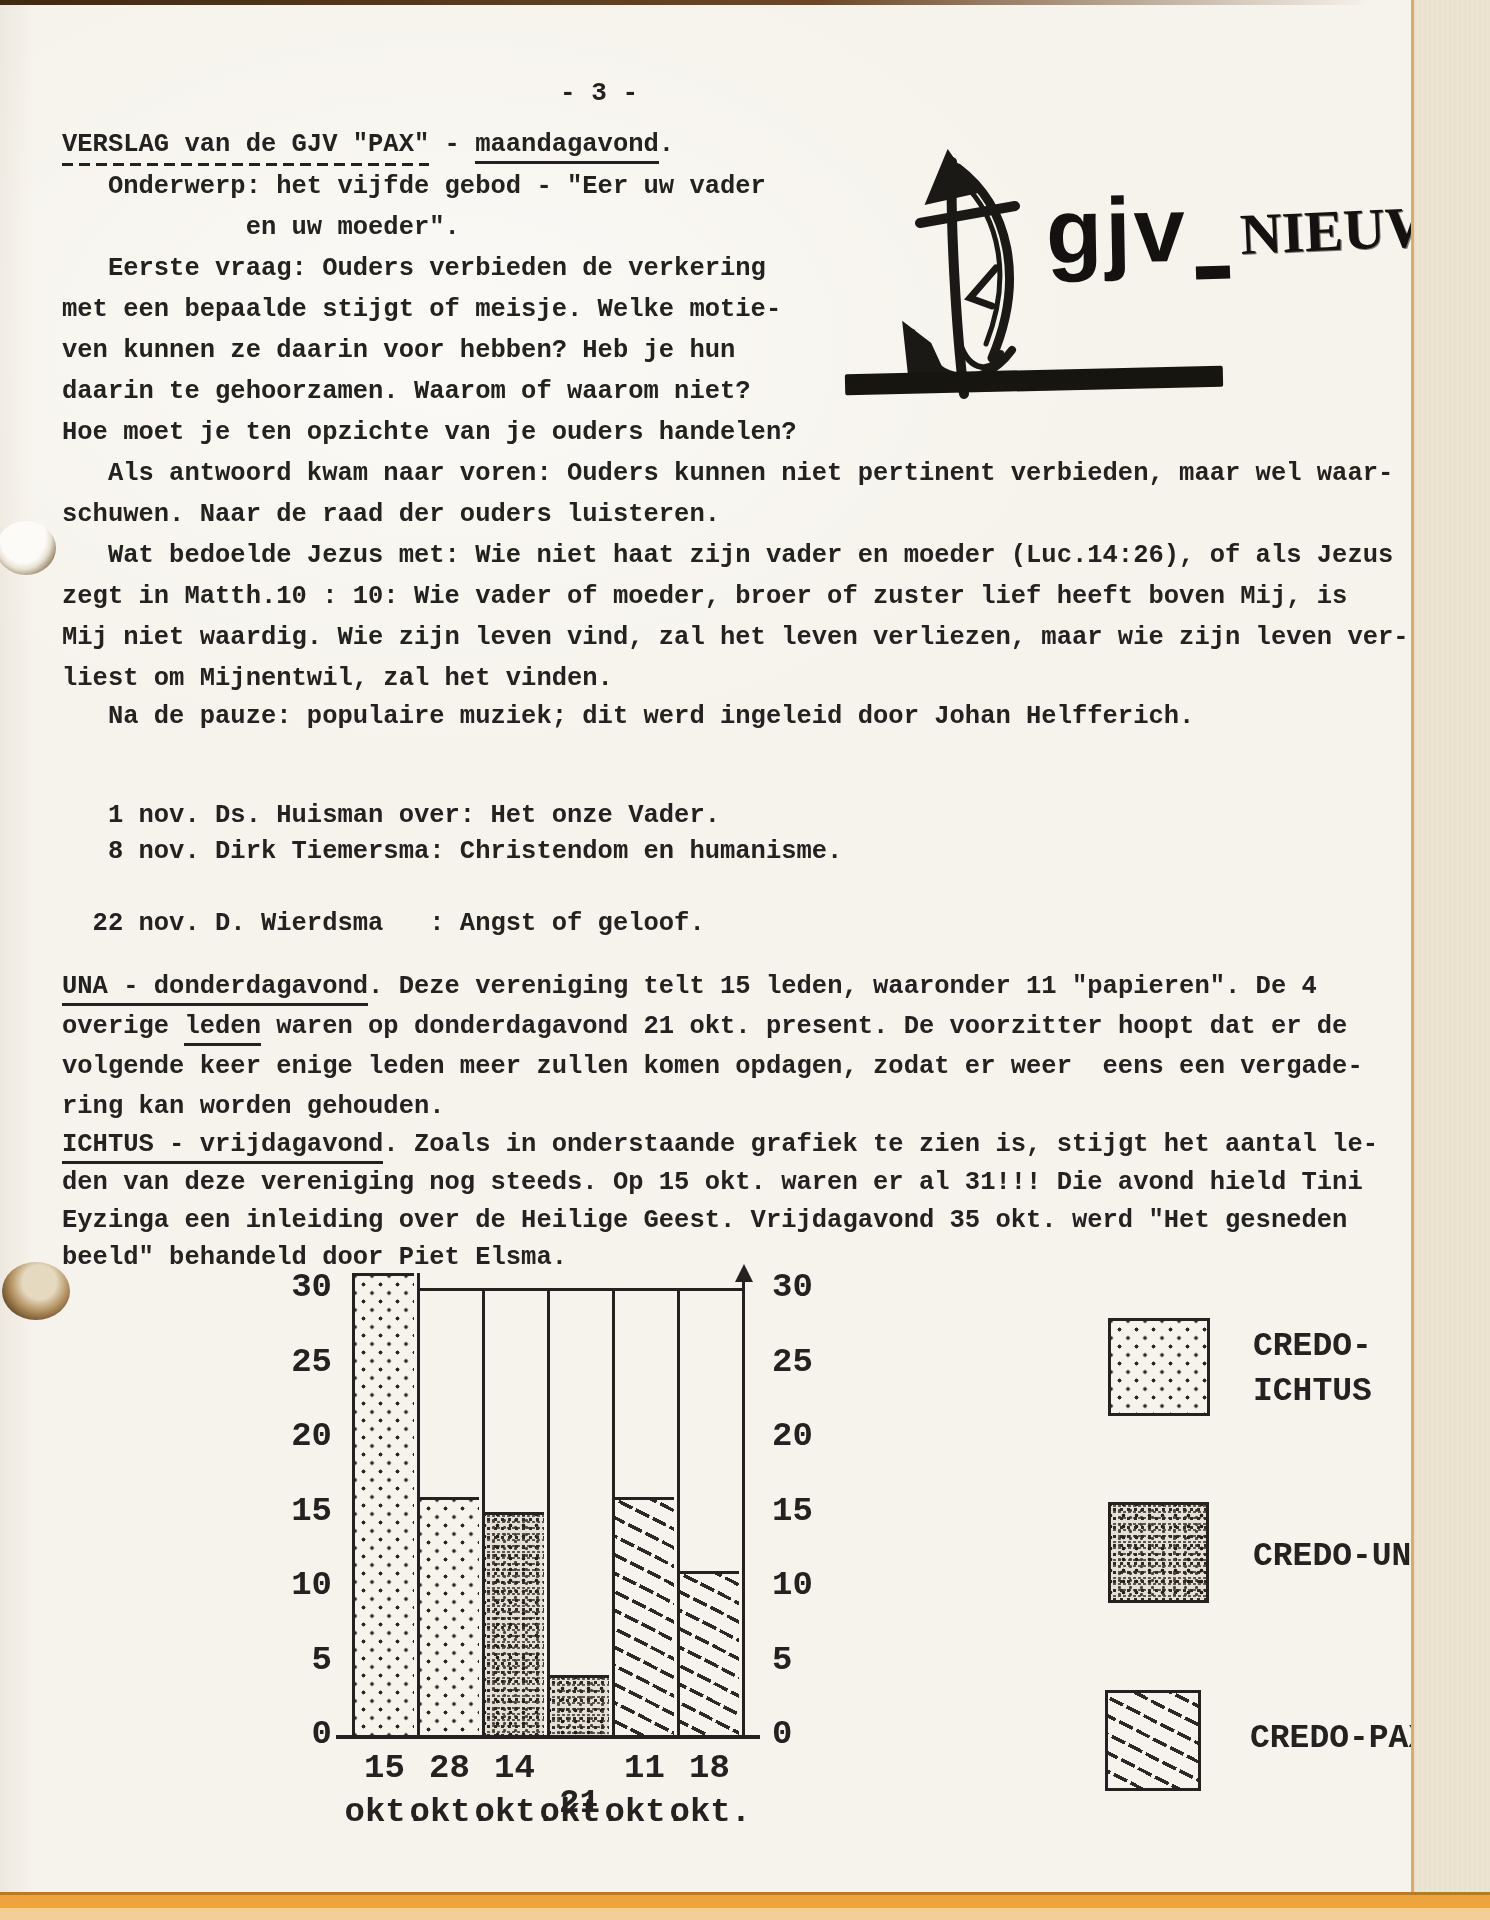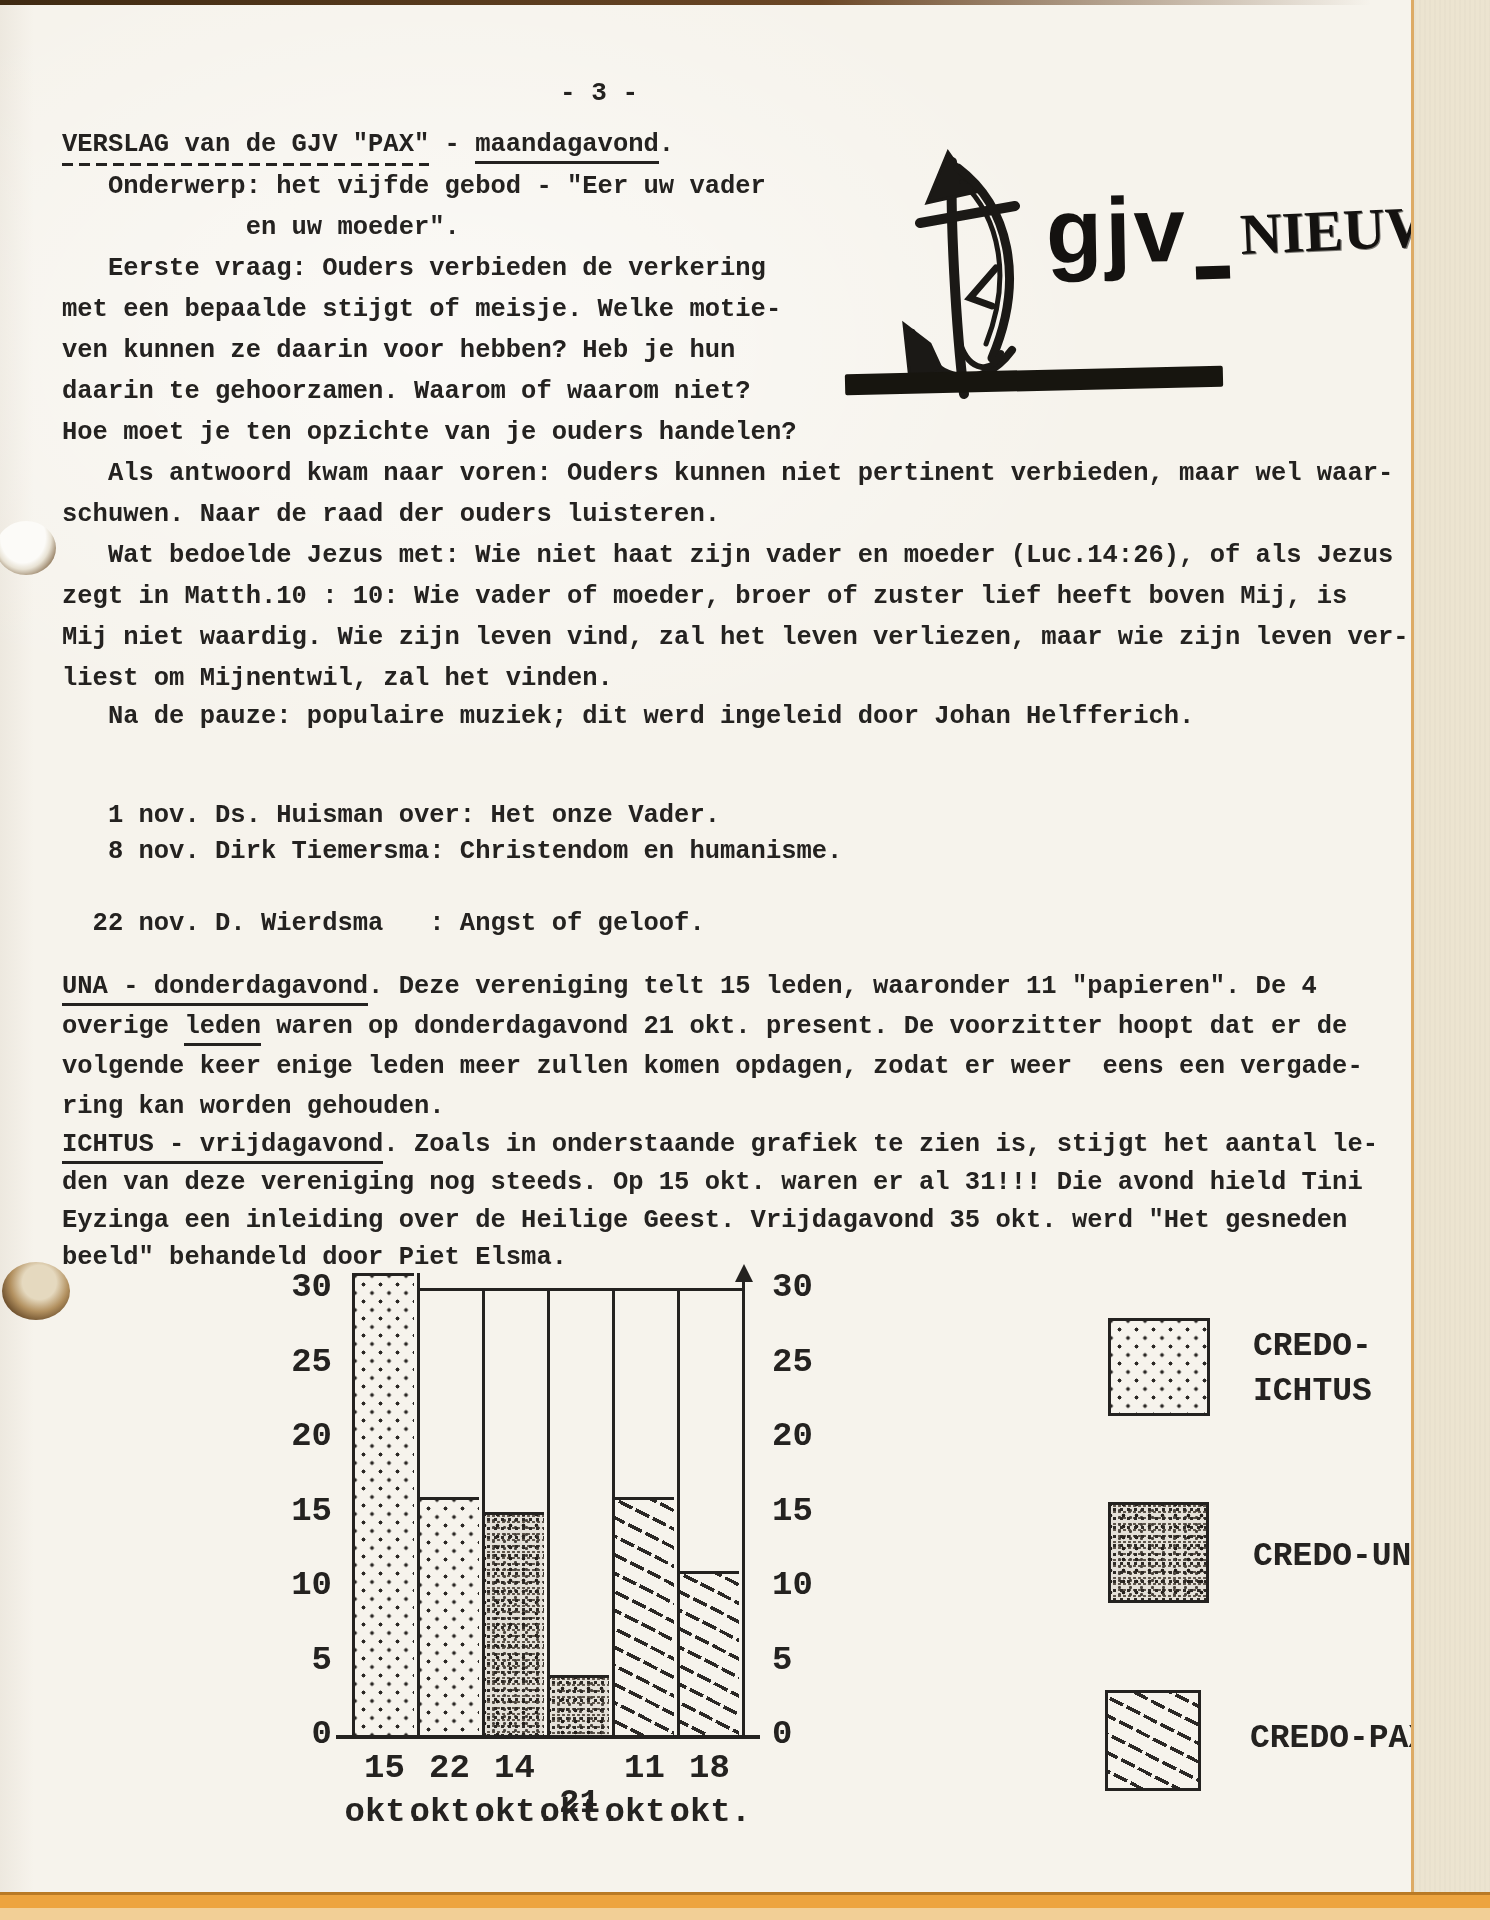--- a/index.html
+++ b/index.html
@@ -153,21 +153,21 @@
       <div class="axis-label" style="position: absolute; left: 250px; top: 1490.5px; width: 82px; text-align: right;">15</div>
       <div class="axis-label" style="position: absolute; left: 772px; top: 1490.5px; width: 90px;">15</div>
       <div class="axis-label" style="position: absolute; left: 250px; top: 1416px; width: 82px; text-align: right;">20</div>
       <div class="axis-label" style="position: absolute; left: 772px; top: 1416px; width: 90px;">20</div>
       <div class="axis-label" style="position: absolute; left: 250px; top: 1341.5px; width: 82px; text-align: right;">25</div>
       <div class="axis-label" style="position: absolute; left: 772px; top: 1341.5px; width: 90px;">25</div>
       <div class="axis-label" style="position: absolute; left: 250px; top: 1267px; width: 82px; text-align: right;">30</div>
       <div class="axis-label" style="position: absolute; left: 772px; top: 1267px; width: 90px;">30</div>
       <div class="axis-label" style="position: absolute; left: 344.5px; top: 1748px; width: 80px; text-align: center;">15</div>
       <div class="axis-label" style="position: absolute; left: 344.5px; top: 1792px; width: 80px; text-align: center;">okt.</div>
-      <div class="axis-label" style="position: absolute; left: 409.5px; top: 1748px; width: 80px; text-align: center;">22</div>
+      <div class="axis-label" style="position: absolute; left: 409.5px; top: 1748px; width: 80px; text-align: center;">28</div>
       <div class="axis-label" style="position: absolute; left: 409.5px; top: 1792px; width: 80px; text-align: center;">okt.</div>
       <div class="axis-label" style="position: absolute; left: 474.5px; top: 1748px; width: 80px; text-align: center;">14</div>
       <div class="axis-label" style="position: absolute; left: 474.5px; top: 1792px; width: 80px; text-align: center;">okt.</div>
       <div class="axis-label" style="position: absolute; left: 539.5px; top: 1748px; width: 80px; text-align: center; margin-top: 35px;">21</div>
       <div class="axis-label" style="position: absolute; left: 539.5px; top: 1792px; width: 80px; text-align: center;">okt.</div>
       <div class="axis-label" style="position: absolute; left: 604.5px; top: 1748px; width: 80px; text-align: center;">11</div>
       <div class="axis-label" style="position: absolute; left: 604.5px; top: 1792px; width: 80px; text-align: center;">okt.</div>
       <div class="axis-label" style="position: absolute; left: 669.5px; top: 1748px; width: 80px; text-align: center;">18</div>
       <div class="axis-label" style="position: absolute; left: 669.5px; top: 1792px; width: 80px; text-align: center;">okt.</div>
     </div>

